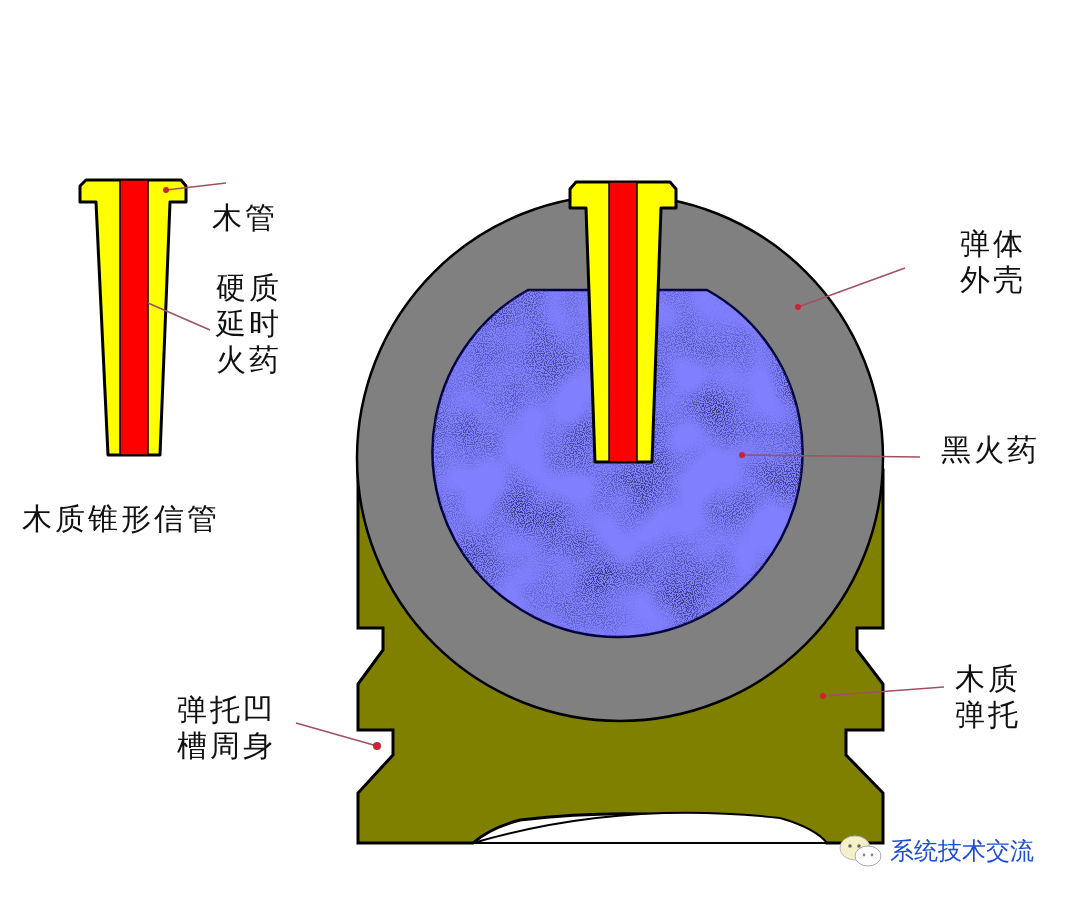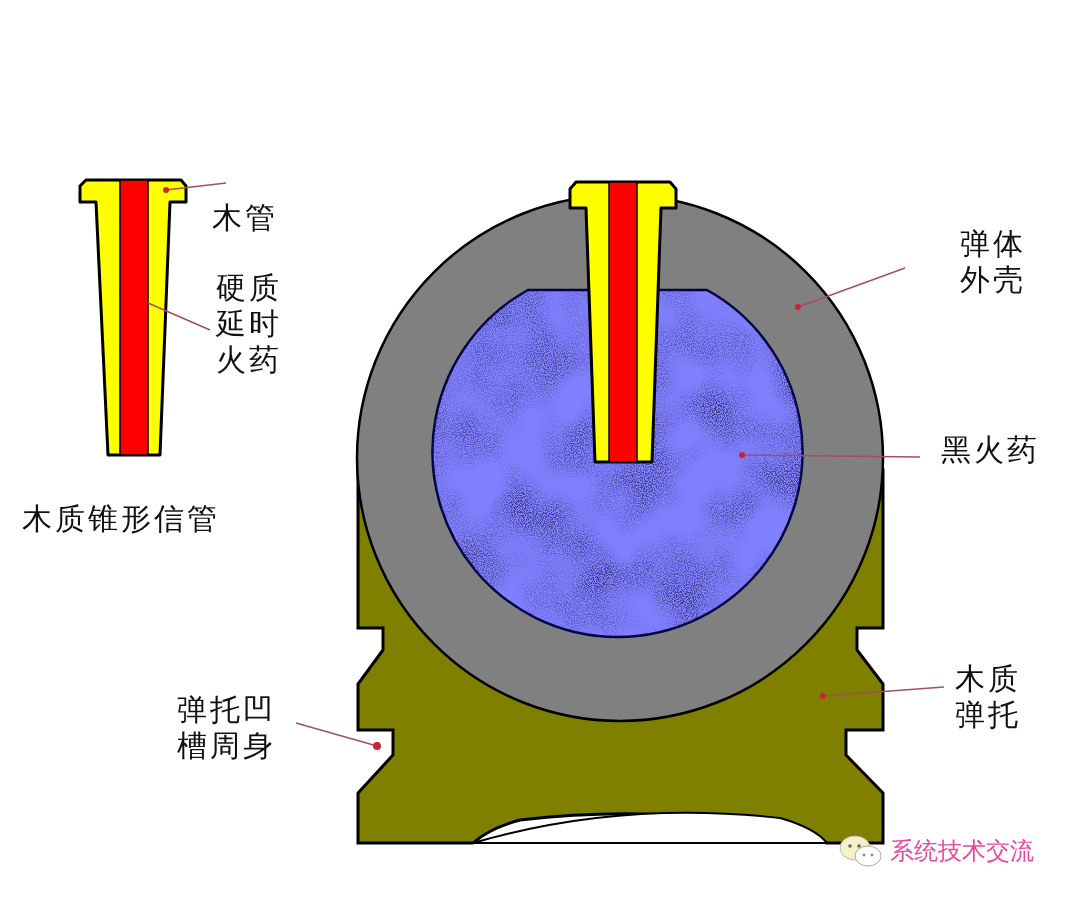--- a/index.html
+++ b/index.html
@@ -2,21 +2,21 @@
 <html><head>
   <meta charset="utf-8">
   <style>
     html, body { margin: 0; padding: 0; background: #ffffff; }
     body { width: 1080px; height: 898px; position: relative; overflow: hidden;
            font-family: "DejaVu Serif", "Liberation Serif", serif; }
     svg.diagram { position: absolute; left: 0; top: 0; }
     .label { position: absolute; color: #111; font-size: 30px; line-height: 36px;
              letter-spacing: 3px; font-family: "DejaVu Serif", "Liberation Serif", serif; white-space: pre; }
     .watermark { position: absolute; left: 838px; top: 834px; display: flex; align-items: center; gap: 6px;
-                 color: #ec4899; font-size: 24px; font-family: Liberation Sans, sans-serif; }
+                 color: #1d4ed8; font-size: 24px; font-family: Liberation Sans, sans-serif; }
     .wm-icon { width: 46px; height: 34px; }
   </style>
 </head>
 <body>
 
 <svg class="diagram" width="1080" height="898" viewBox="0 0 1080 898" xmlns="http://www.w3.org/2000/svg">
   <defs>
     <filter id="grain" x="0" y="0" width="100%" height="100%">
       <feTurbulence type="fractalNoise" baseFrequency="0.9" numOctaves="1" seed="3" result="fine"></feTurbulence>
       <feTurbulence type="fractalNoise" baseFrequency="0.018" numOctaves="2" seed="7" result="coarse"></feTurbulence>

